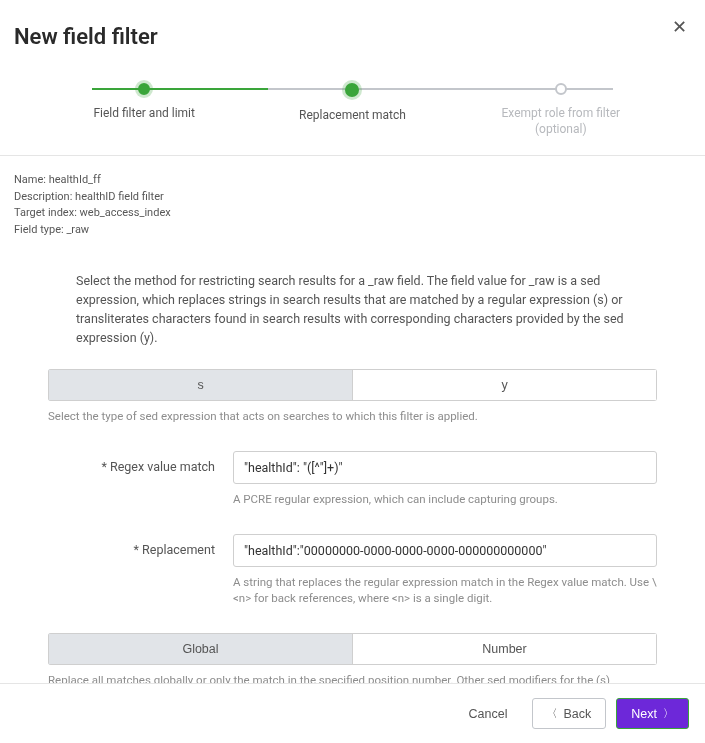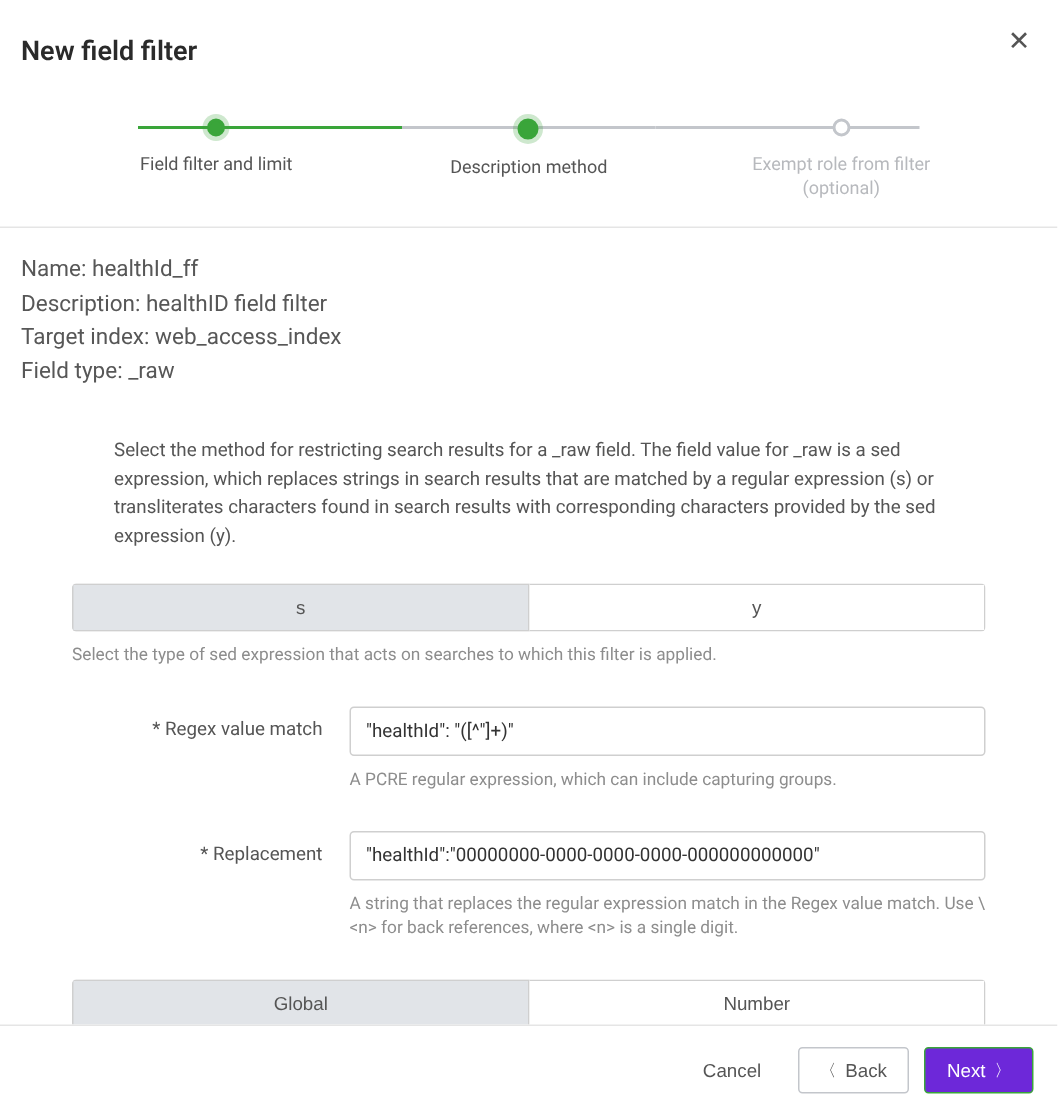--- a/index.html
+++ b/index.html
@@ -18,21 +18,21 @@
       top: 18px;
       right: 18px;
       font-size: 18px;
       color: #555;
       cursor: pointer;
       background: none;
       border: none;
       line-height: 1;
     }
     .title {
-      font-size: 18px;
+      font-size: 22px;
       font-weight: 600;
       color: #2a2a2a;
       padding: 24px 14px 6px 14px;
     }
     .stepper {
       display: flex;
       justify-content: space-between;
       padding: 28px 40px 18px 40px;
       position: relative;
     }
@@ -72,21 +72,21 @@
     .step.upcoming .step-label { color: #b7b9bd; }
     .step-line {
       position: absolute;
       top: 33px;
       height: 2px;
       background: #c3c6cb;
       z-index: 1;
     }
     .step-line.done { background: #3aa53a; }
     .divider { border: none; border-top: 1px solid #e5e5e5; margin: 0; }
-    .meta { padding: 16px 14px; font-size: 15px; color: #575757; line-height: 1.5; }
+    .meta { padding: 16px 14px; font-size: 11px; color: #575757; line-height: 1.5; }
     .meta-row span:first-child { color: #575757; }
     .body { padding: 10px 48px 10px 48px; }
     .desc { font-size: 12.5px; color: #555; line-height: 1.5; margin: 8px 28px 22px 28px; }
     .form-row {
       display: flex;
       align-items: flex-start;
       margin-bottom: 26px;
     }
     .form-label {
       width: 185px;
@@ -172,21 +172,21 @@
     <div class="step-line done" style="left:13%; right:62%;"></div>
     <div class="step-line" style="left:38%; right:38%;"></div>
     <div class="step-line" style="left:62%; right:13%;"></div>
 
     <div class="step completed">
       <div class="step-dot"></div>
       <div class="step-label">Field filter and limit</div>
     </div>
     <div class="step current">
       <div class="step-dot"></div>
-      <div class="step-label">Description method</div>
+      <div class="step-label">Replacement match</div>
     </div>
     <div class="step upcoming">
       <div class="step-dot"></div>
       <div class="step-label" style="white-space:pre-line;">Exempt role from filter
 (optional)</div>
     </div>
   </div>
 
   <hr class="divider">
 

